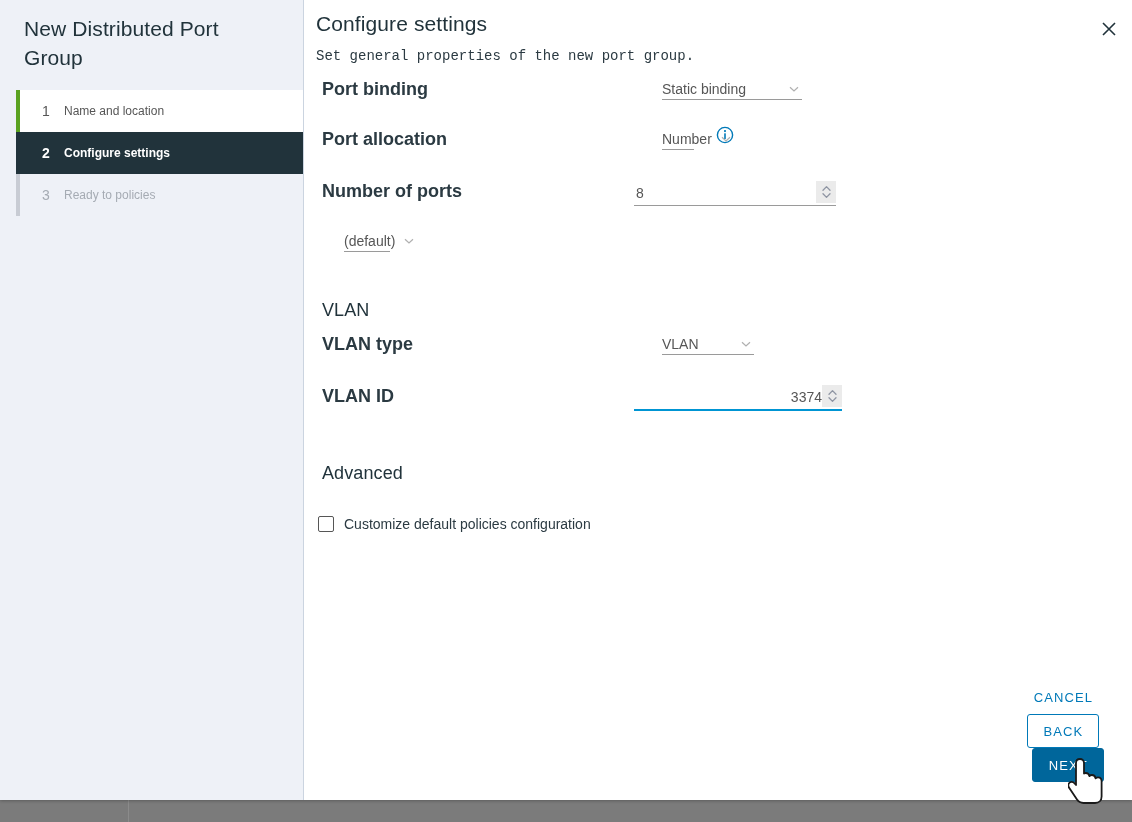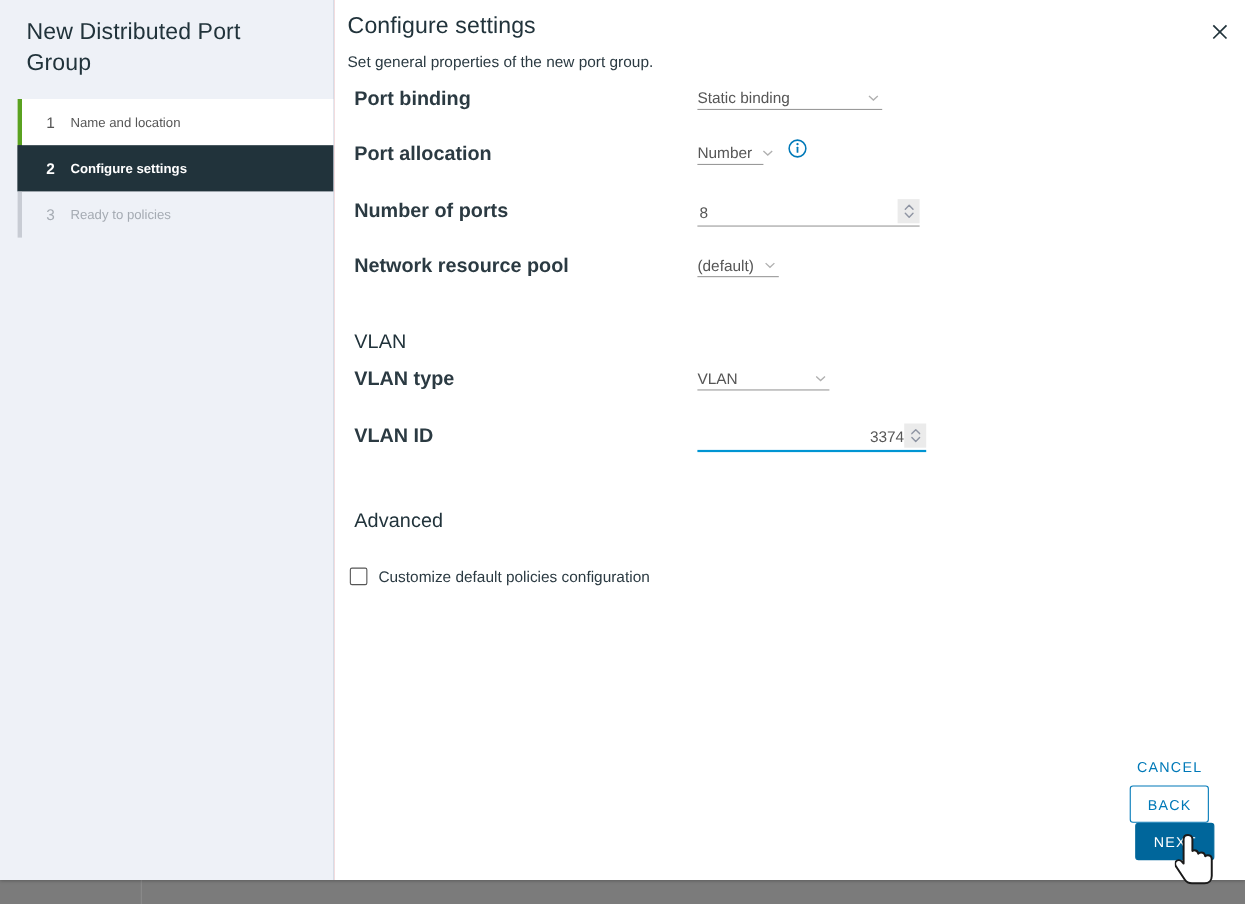--- a/index.html
+++ b/index.html
@@ -98,21 +98,21 @@
   }
   #close-btn svg { display: block; }
 
   #pane-header { padding: 10px 0 0 12px; }
   #pane-title {
     font-size: 21px; font-weight: 400; color: #21333b;
     line-height: 28px; letter-spacing: .1px;
   }
   #pane-subtitle {
     margin-top: 10px;
-    font-size: 14px; color: #2b3a42;
+    font-size: 14px; color: #2b3a42; font-family: Liberation Mono, monospace;
   }
 
   
   #form { position: absolute; left: 12px; top: 78px; right: 0; }
 
   .field-row {
     height: 50px;
     display: flex;
     align-items: flex-start;
     position: relative;
@@ -133,20 +133,21 @@
     position: relative;
     height: 22px;
     border-bottom: 1px solid #9a9a9a;
     display: flex;
     align-items: center;
     justify-content: space-between;
     font-size: 14px;
     color: #565656;
     cursor: pointer;
     padding-right: 2px;
+    margin-left: 28px;
   }
   .uselect .val { white-space: nowrap; }
   .caret {
     width: 12px; height: 12px; margin-left: 8px;
     flex: 0 0 12px;
     position: relative;
   }
   .caret svg { display: block; }
 
   
@@ -348,21 +349,20 @@
               <svg width="11" height="16" viewBox="0 0 11 16">
                 <path d="M2 6.2 L5.5 2.6 L9 6.2" stroke="#8f95a3" stroke-width="1.3" fill="none" stroke-linecap="round" stroke-linejoin="round"></path>
                 <path d="M2 9.8 L5.5 13.4 L9 9.8" stroke="#8f95a3" stroke-width="1.3" fill="none" stroke-linecap="round" stroke-linejoin="round"></path>
               </svg>
             </span>
           </div>
         </div>
       </div>
 
       <div class="field-row" style="height:46px;">
-        <div class="field-label">Network resource pool</div>
         <div class="field-control" style="width:74px;">
           <div class="uselect">
             <span class="val">(default)</span>
             <span class="caret">
               <svg width="12" height="12" viewBox="0 0 12 12">
                   <path d="M2 4.2 L6 8 L10 4.2" stroke="#b0b0b0" stroke-width="1.2" fill="none"></path>
                 </svg>
             </span>
           </div>
         </div>

